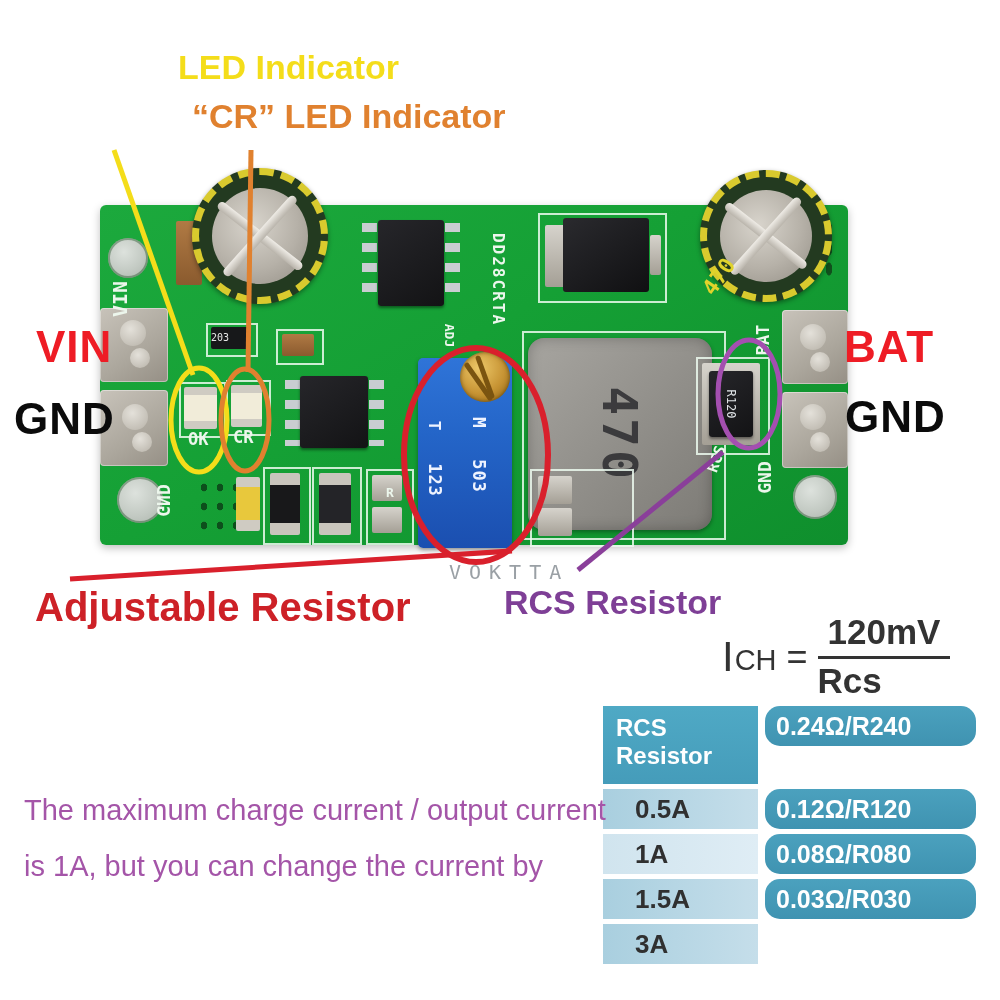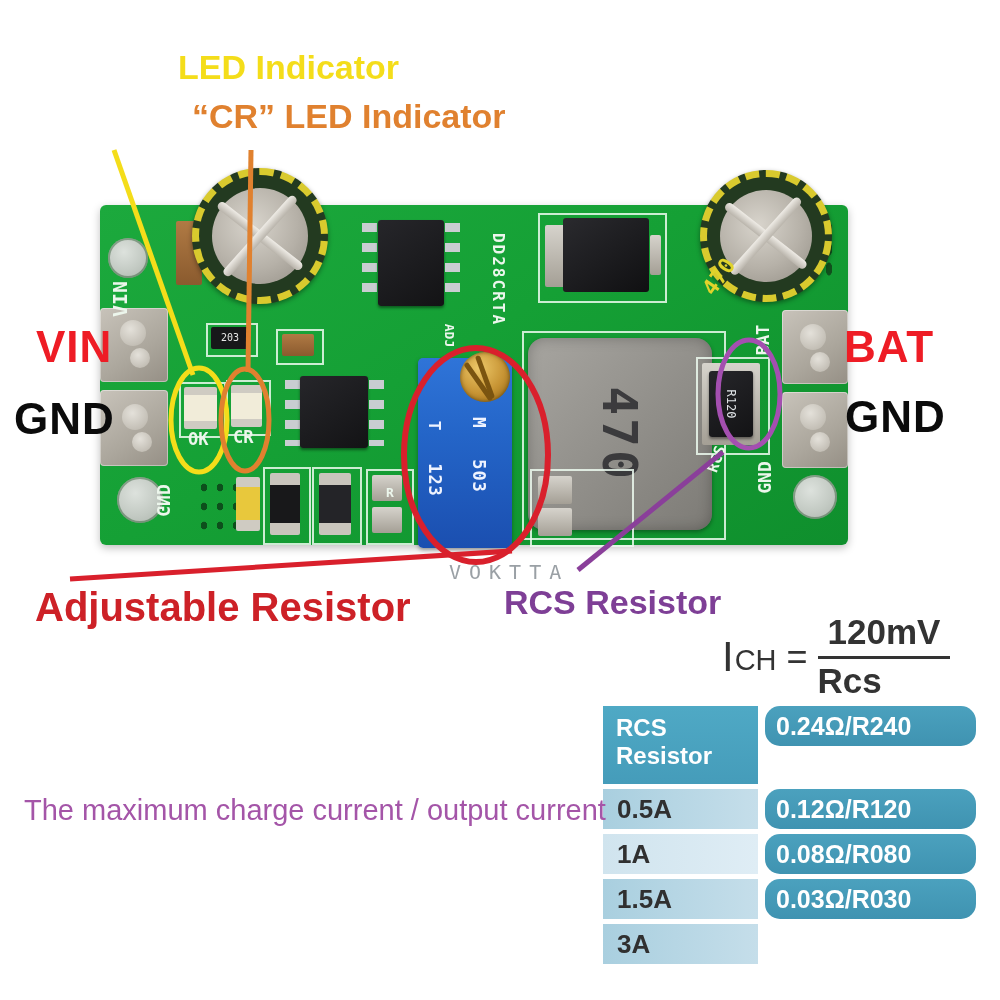--- a/index.html
+++ b/index.html
@@ -99,21 +99,21 @@
   .frac .den{font-size:35px;padding-top:2px;}
 
   
   #rcs-table{position:absolute;left:603px;top:706px;z-index:6;display:grid;
       grid-template-columns:155px 211px;column-gap:7px;row-gap:5px;}
   .th{background:linear-gradient(180deg,#4fa9c5,#459cba);color:#fff;font-weight:700;height:70px;}
   .th1{font-size:24px;padding:8px 0 0 13px;}
   .th2{font-size:23px;text-align:center;display:flex;flex-direction:column;justify-content:center;line-height:31px;}
   .td-l{background:linear-gradient(180deg,#4ba1be,#3f93b1);color:#fff;font-weight:700;
       font-size:25px;height:40px;line-height:40px;padding-left:11px;border-radius:15px;}
-  .td-r{font-size:26px;font-weight:700;color:#303030;height:40px;line-height:40px;padding-left:14px;}
+  .td-r{font-size:26px;font-weight:700;color:#303030;height:40px;line-height:40px;padding-left:32px;}
   .row-a{background:linear-gradient(90deg,#a9cfdf,#c5deea);}
   .row-b{background:linear-gradient(90deg,#d0e4ee,#dfedf5);}
 
   
   #note{position:absolute;left:24px;top:782px;z-index:6;font-size:29px;line-height:56px;
       color:#a455a8;white-space:nowrap;}
 
   
   #overlay{position:absolute;left:0;top:0;z-index:6;pointer-events:none;}
 </style>
@@ -167,21 +167,21 @@
     <div class="pins" style="left:262px;top:18px;height:80px;"></div>
     <div class="ic" style="left:278px;top:15px;width:66px;height:86px;"></div>
     <div class="pins" style="left:345px;top:18px;height:80px;"></div>
 
     <div class="outline" style="left:438px;top:8px;width:125px;height:86px;"></div>
     <div class="metal" style="left:445px;top:20px;width:20px;height:62px;"></div>
     <div class="diode-body" style="left:463px;top:13px;width:86px;height:74px;"></div>
     <div class="metal" style="left:550px;top:30px;width:11px;height:40px;"></div>
 
     <div class="outline" style="left:106px;top:118px;width:48px;height:30px;"></div>
-    <div class="smd" style="left:111px;top:122px;width:38px;height:22px;background:#17181a;color:#e8e8e8;font-size:10px;text-align:center;line-height:22px;font-family:'DejaVu Sans Mono',monospace;">203</div>
+    <div class="smd" style="left:111px;top:122px;width:38px;height:22px;background:#17181a;color:#e8e8e8;font-size:10px;text-align:left;line-height:22px;font-family:'DejaVu Sans Mono',monospace;">203</div>
     <div class="outline" style="left:176px;top:124px;width:44px;height:32px;"></div>
     <div class="smd" style="left:182px;top:129px;width:32px;height:22px;background:linear-gradient(180deg,#b07a44,#8a5a2e);"></div>
 
     <div class="pins" style="left:185px;top:175px;height:66px;"></div>
     <div class="ic" style="left:200px;top:171px;width:68px;height:72px;"></div>
     <div class="pins" style="left:269px;top:175px;height:66px;"></div>
 
     <div class="outline" style="left:79px;top:177px;width:43px;height:52px;"></div>
     <div class="smd led-part" style="left:84px;top:182px;width:33px;height:42px;"></div>
     <div class="outline" style="left:126px;top:175px;width:41px;height:52px;"></div>
@@ -277,15 +277,16 @@
     <div class="td-l">0.08Ω/R080</div>
     <div class="td-r row-a">1.5A</div>
 
 
     <div class="td-l">0.03Ω/R030</div>
     <div class="td-r row-a">3A</div>
   </div>
 
   <div id="note">
     <div>The maximum charge current / output current</div>
+    <div>is 1A, but you can change the current by</div>
   </div>
 
 </div>
 
 </body></html>

